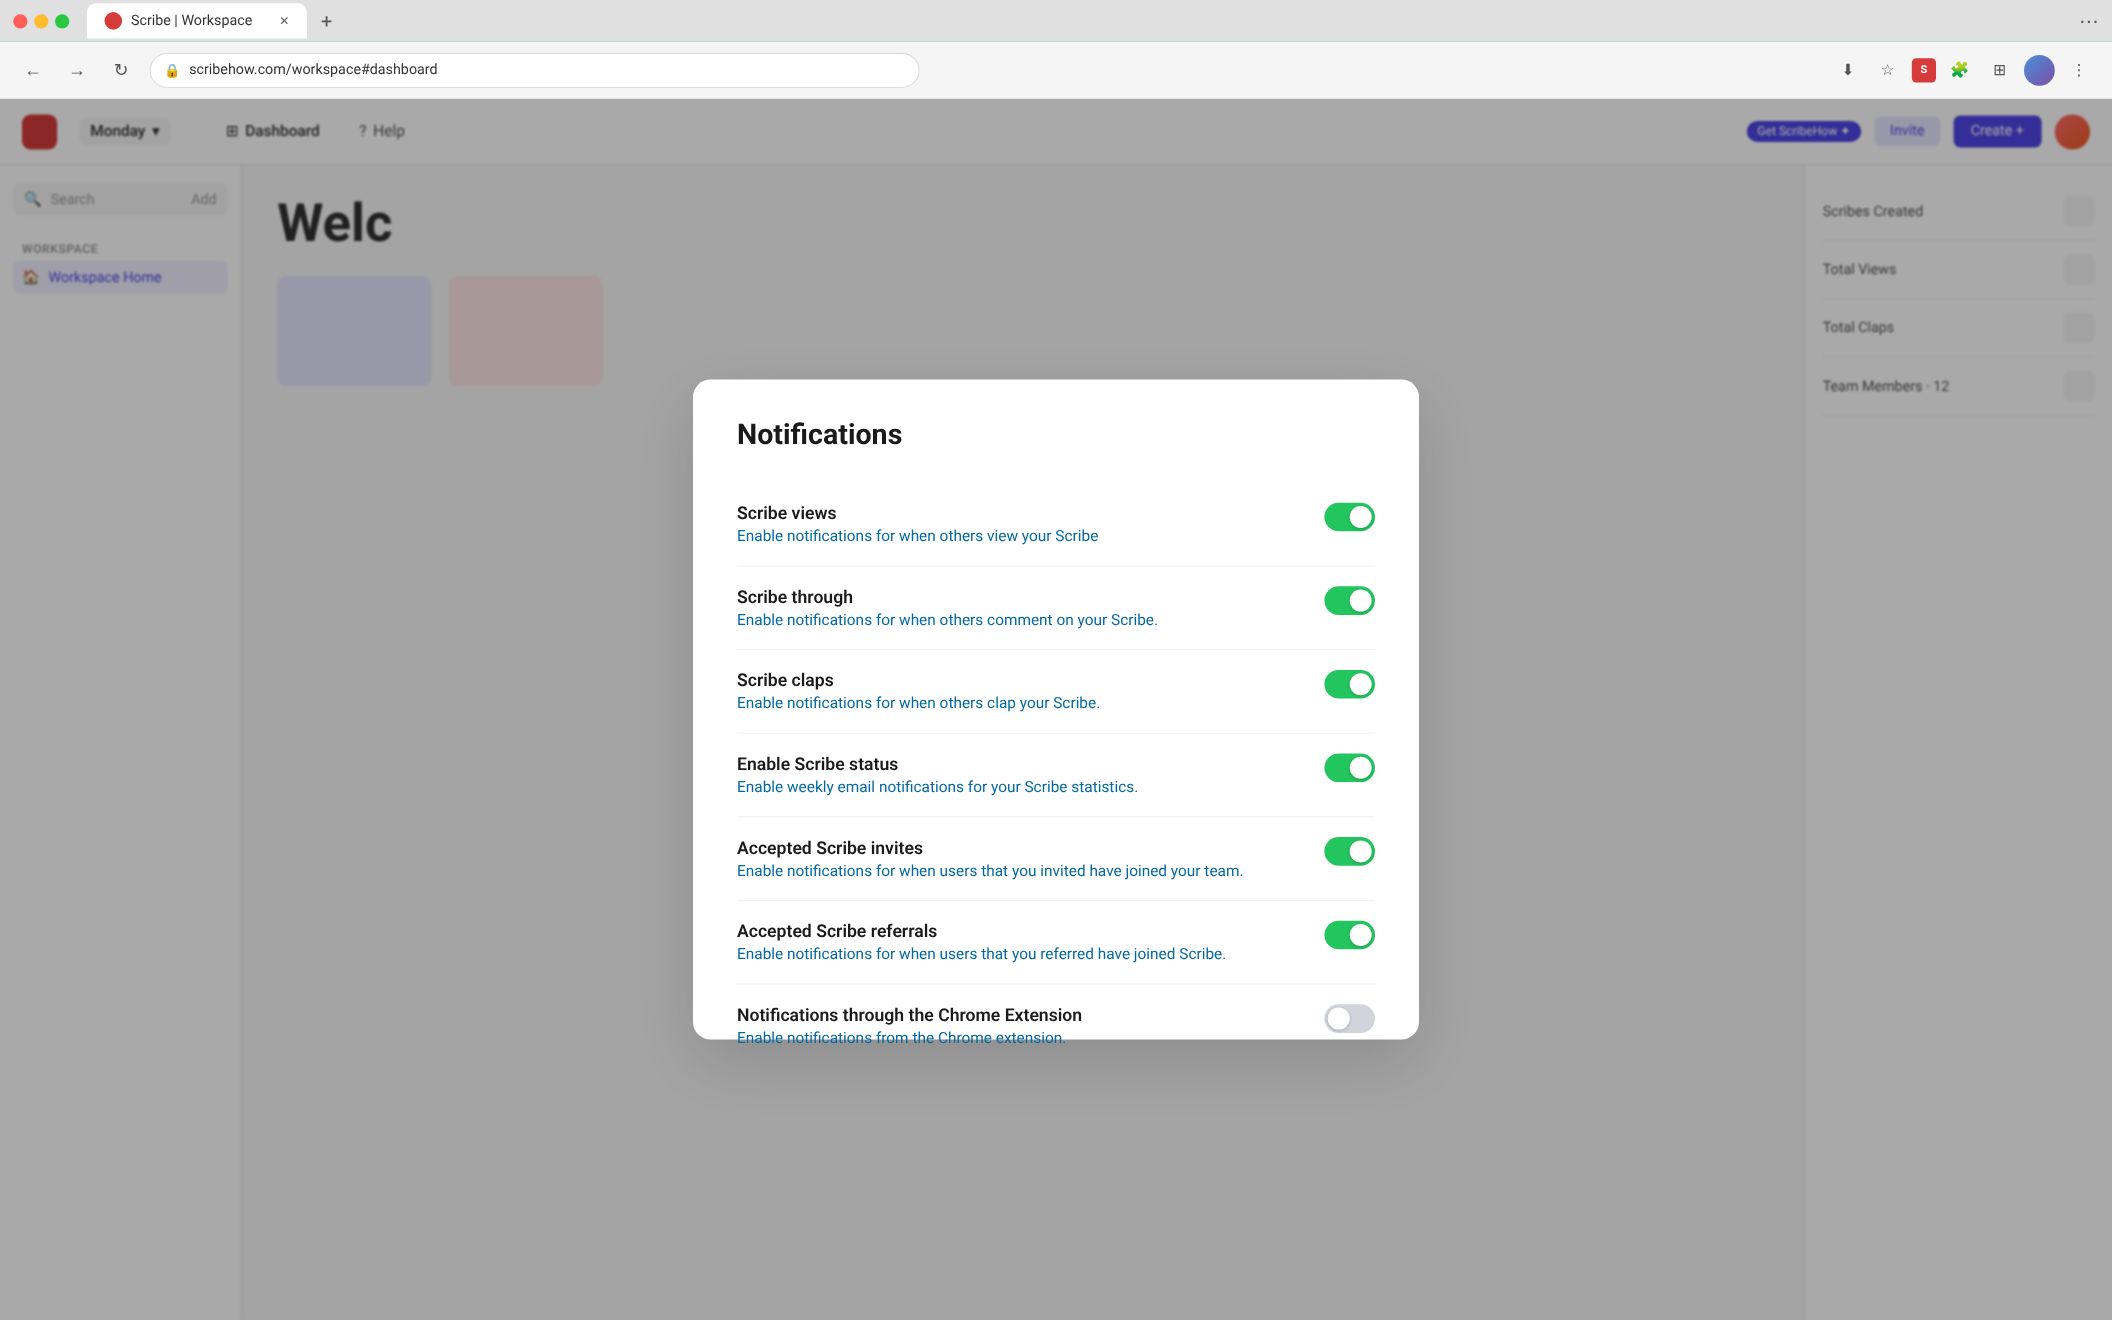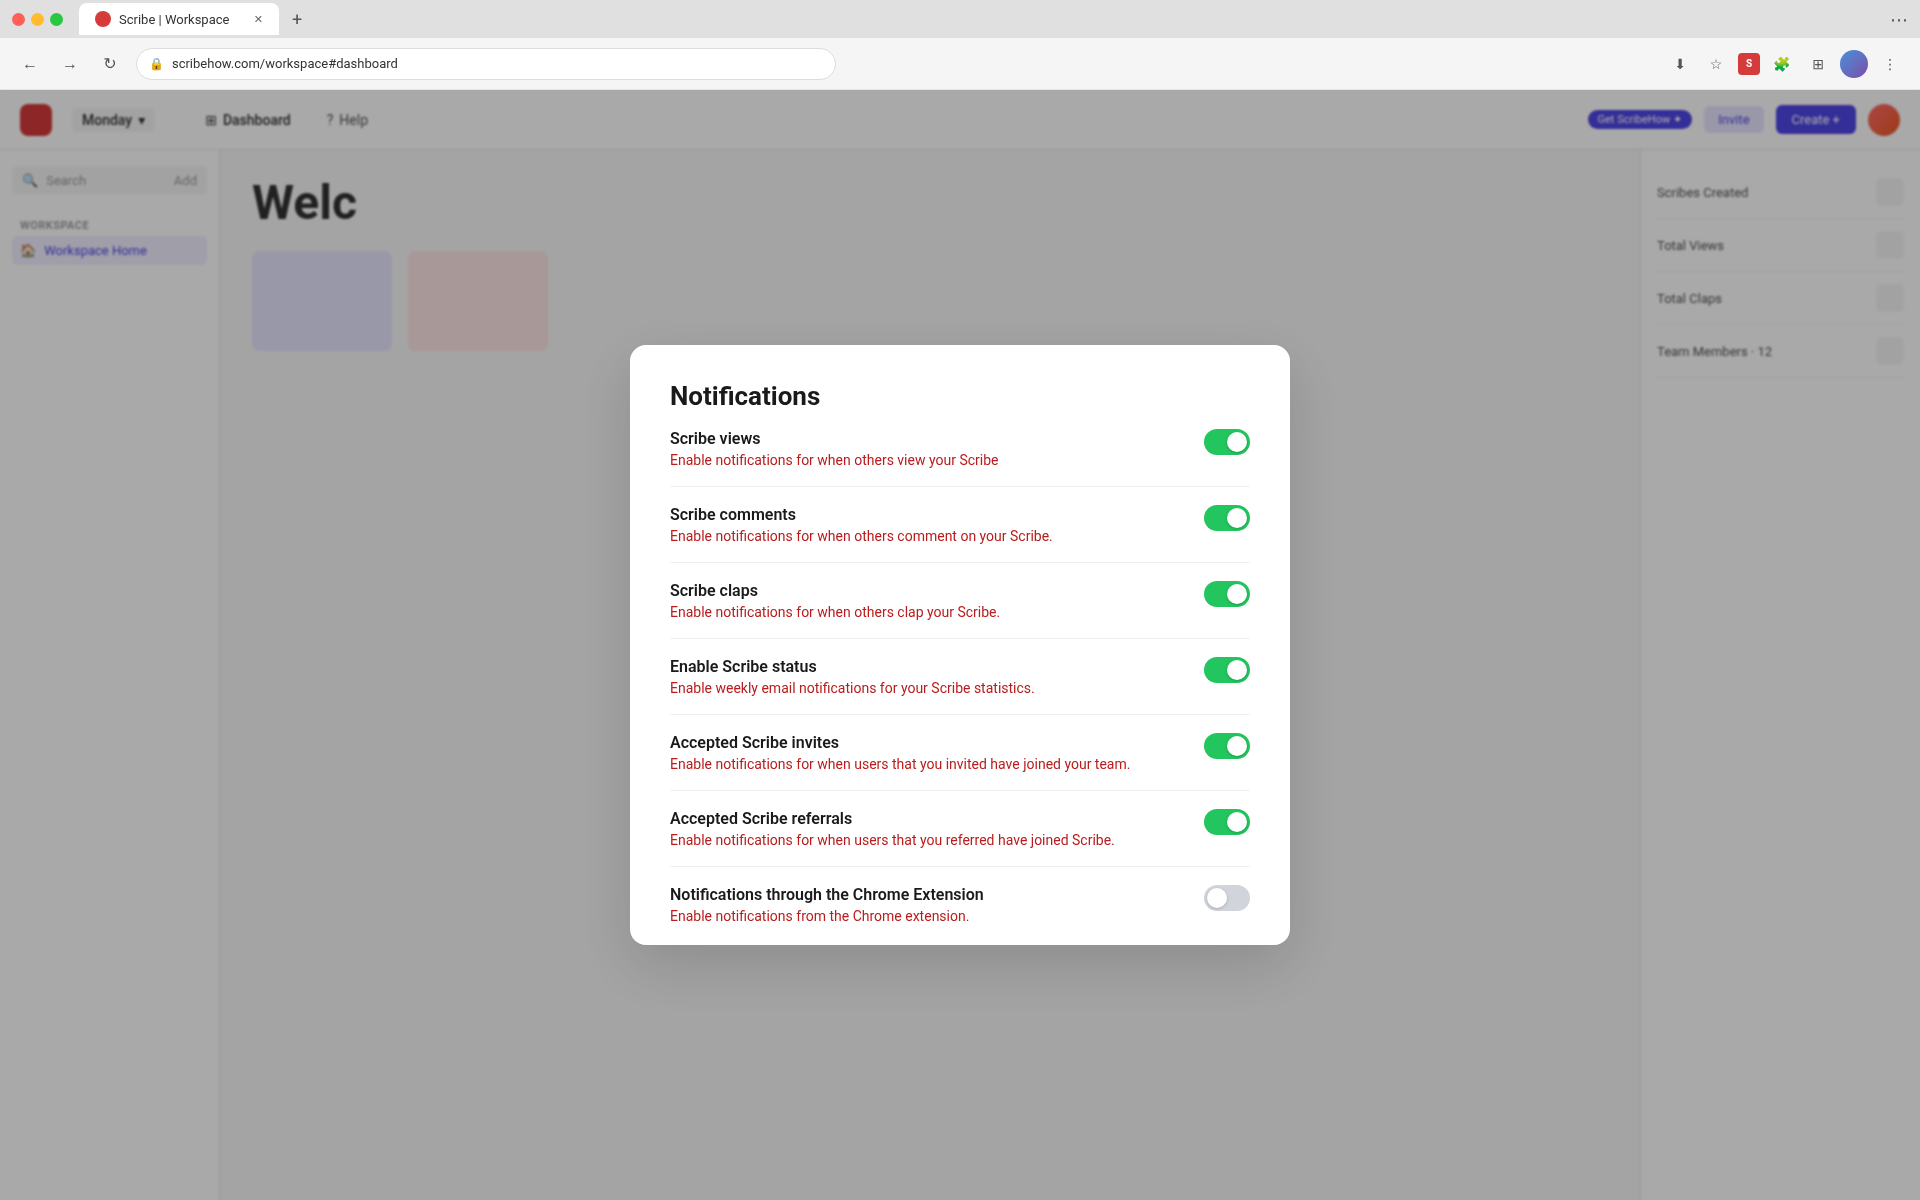--- a/index.html
+++ b/index.html
@@ -390,20 +390,21 @@
       width: 660px;
       max-height: 600px;
       box-shadow: 0 20px 60px rgba(0,0,0,0.15);
       position: relative;
     }
 
     .modal-title {
       font-size: 26px;
       font-weight: 700;
       color: #1a1a1a;
+      margin-bottom: 28px;
     }
 
     .notification-item {
       display: flex;
       align-items: flex-start;
       justify-content: space-between;
       padding: 18px 0;
       border-bottom: 1px solid #f0f0f0;
     }
 
@@ -418,21 +419,21 @@
 
     .notification-title {
       font-size: 16px;
       font-weight: 600;
       color: #1a1a1a;
       margin-bottom: 4px;
     }
 
     .notification-desc {
       font-size: 14px;
-      color: #b91c1c;
+      color: #0369a1;
     }
 
     
     .toggle {
       position: relative;
       width: 46px;
       height: 26px;
       flex-shrink: 0;
       cursor: pointer;
     }
@@ -611,21 +612,21 @@
       </div>
       <label class="toggle">
         <input type="checkbox" checked="" style="">
         <div class="toggle-track on">
           <div class="toggle-thumb"></div>
         </div>
       </label>
     </div>
         <div class="notification-item">
       <div class="notification-info">
-        <div class="notification-title">Scribe comments</div>
+        <div class="notification-title">Scribe through</div>
         <div class="notification-desc">Enable notifications for when others comment on your Scribe.</div>
       </div>
       <label class="toggle">
         <input type="checkbox" checked="" style="">
         <div class="toggle-track on">
           <div class="toggle-thumb"></div>
         </div>
       </label>
     </div>
         <div class="notification-item">

